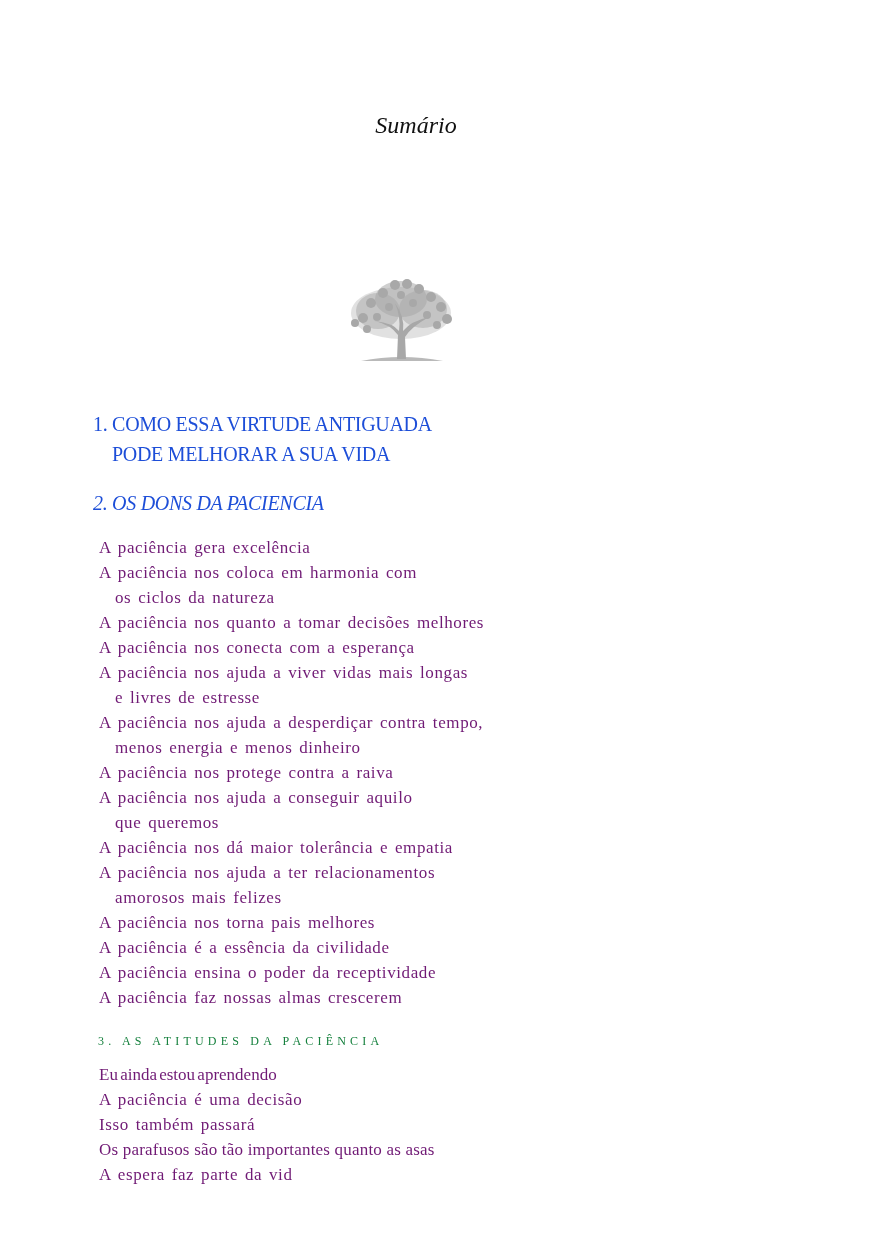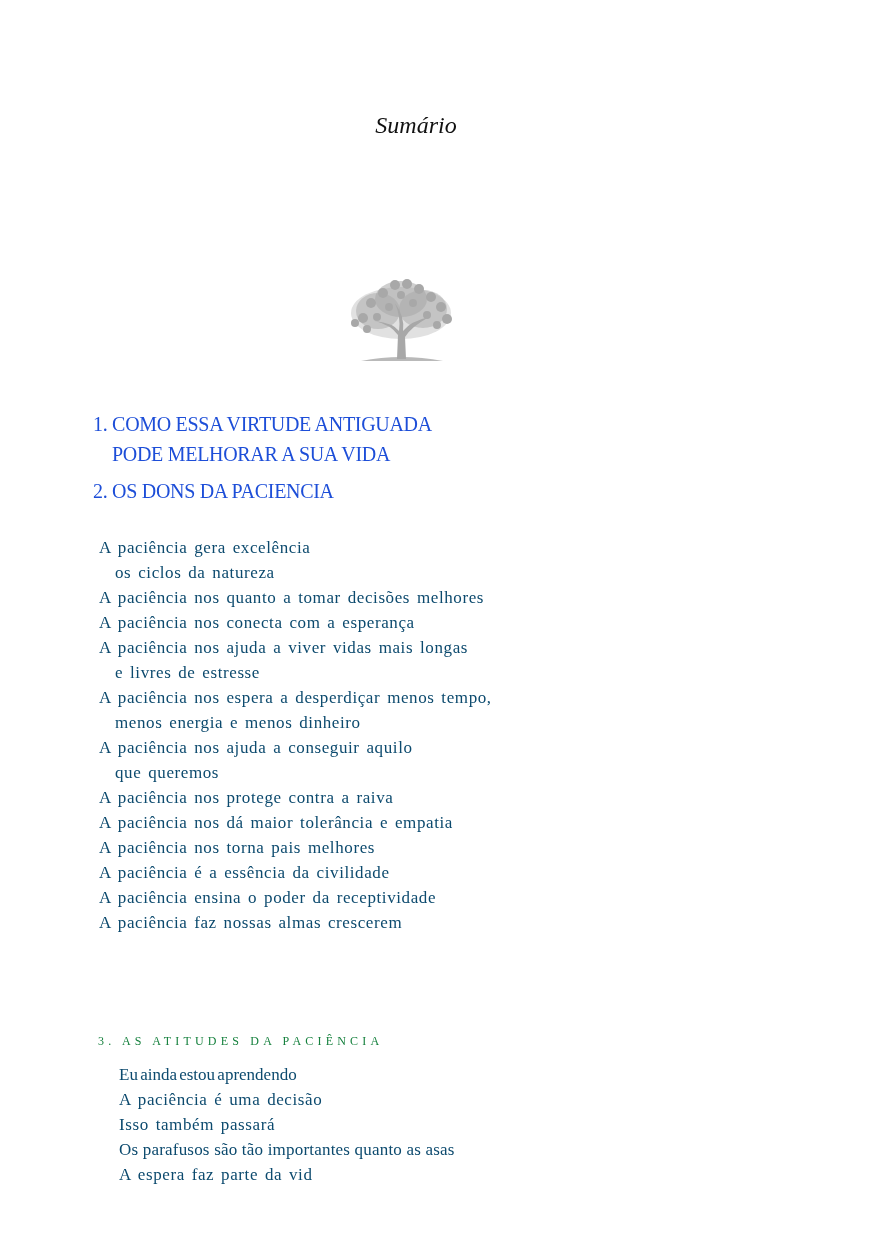--- a/index.html
+++ b/index.html
@@ -6,21 +6,21 @@
   body { width: 875px; height: 1241px; position: relative; overflow: hidden;
          font-family: "DejaVu Serif", "Liberation Serif", serif; color: #1a1a1a; }
   .title { position: absolute; top: 112px; left: 0; width: 832px; text-align: center;
            font-family: "Liberation Serif", serif; font-style: italic; font-size: 24px; color: #111; }
   .tree { position: absolute; left: 343px; top: 273px; width: 116px; height: 90px; }
   .ch-head { position: absolute; left: 93px; font-family: "Liberation Serif", serif;
              font-size: 20px; line-height: 30px; color: #1d4ed8; letter-spacing: -0.3px; }
   .ch-head .cont { padding-left: 19px; display: block; }
   .list { position: absolute; left: 99px; margin: 0; padding: 0; list-style: none;
           font-family: "Liberation Serif", serif; font-size: 17px; line-height: 25px;
-          letter-spacing: 0.6px; word-spacing: 2px; color: #0c4a6e; }
+          letter-spacing: 0.6px; word-spacing: 2px; color: #701a75; }
   .list li .cont { display: block; padding-left: 16px; }
   .ch3 { position: absolute; left: 98px; top: 1034px; font-family: Liberation Serif, serif;
          font-size: 12px; letter-spacing: 4.2px; color: #15803d; }
 </style>
 </head>
 <body>
 
 <div class="title">Sumário</div>
 
 <div class="tree">
@@ -52,42 +52,43 @@
     </g>
   </svg>
 </div>
 
 <div class="ch-head" style="top:409px;">
   <span>1.</span>
   <span>COMO ESSA VIRTUDE ANTIGUADA</span>
   <span class="cont">PODE MELHORAR A SUA VIDA</span>
 </div>
 
-<div class="ch-head" style="top:476px;">
+<div class="ch-head" style="top:488px;font-style:italic;">
   <span>2.</span>
   <span>OS DONS DA PACIENCIA</span>
 </div>
 
 <ul class="list" style="top:535px;">
   <li><span>A paciência gera excelência</span></li>
-  <li><span class="cont">os ciclos da natureza</span></li>
+  <li><span>A paciência nos coloca em harmonia com</span><span class="cont">os ciclos da natureza</span></li>
   <li><span>A paciência nos quanto a tomar decisões melhores</span></li>
   <li><span>A paciência nos conecta com a esperança</span></li>
   <li><span>A paciência nos ajuda a viver vidas mais longas</span><span class="cont">e livres de estresse</span></li>
-  <li><span>A paciência nos espera a desperdiçar menos tempo,</span><span class="cont">menos energia e menos dinheiro</span></li>
+  <li><span>A paciência nos ajuda a desperdiçar contra tempo,</span><span class="cont">menos energia e menos dinheiro</span></li>
+  <li><span>A paciência nos protege contra a raiva</span></li>
   <li><span>A paciência nos ajuda a conseguir aquilo</span><span class="cont">que queremos</span></li>
-  <li><span>A paciência nos protege contra a raiva</span></li>
   <li><span>A paciência nos dá maior tolerância e empatia</span></li>
+  <li><span>A paciência nos ajuda a ter relacionamentos</span><span class="cont">amorosos mais felizes</span></li>
   <li><span>A paciência nos torna pais melhores</span></li>
   <li><span>A paciência é a essência da civilidade</span></li>
   <li><span>A paciência ensina o poder da receptividade</span></li>
   <li><span>A paciência faz nossas almas crescerem</span></li>
 </ul>
 
 <div class="ch3">3. AS ATITUDES DA PACIÊNCIA</div>
 
-<ul class="list" style="top:1062px;margin-left:20px;">
+<ul class="list" style="top:1062px;">
   <li><span style="letter-spacing:0; word-spacing:-2px;">Eu ainda estou aprendendo</span></li>
   <li><span>A paciência é uma decisão</span></li>
   <li><span>Isso também passará</span></li>
   <li><span style="letter-spacing:0.2px; word-spacing:0;">Os parafusos são tão importantes quanto as asas</span></li>
   <li><span>A espera faz parte da vid</span></li>
 </ul>
 
 </body></html>

